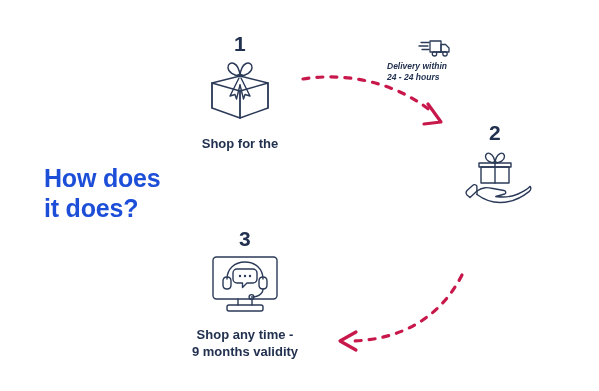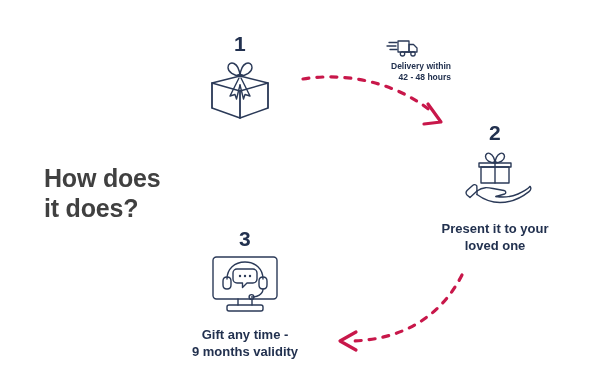--- a/index.html
+++ b/index.html
@@ -23,21 +23,21 @@
     height: 391px;
     background: #ffffff;
   }
 
   
   .headline {
     position: absolute;
     left: 44px;
     top: 163px;
     width: 170px;
-    color: #404040;
+    color: #1d4ed8;
     font-size: 25px;
     line-height: 30px;
     font-weight: 700;
     letter-spacing: -0.2px;
   }
   .headline .hl-line { display: block; white-space: nowrap; }
 
   
   .step {
     position: absolute;
@@ -63,24 +63,25 @@
   }
   .step-label .lbl-line { display: block; white-space: nowrap; }
 
   #step-1 { left: 175px; top: 33px; width: 130px; }
   #step-2 { left: 430px; top: 122px; width: 130px; }
   #step-3 { left: 180px; top: 228px; width: 130px; }
 
   
   .delivery-note {
     position: absolute;
-    left: 355px;
+    left: 387px;
     top: 37px;
     width: 96px;
-    text-align: right;
+    text-align: left;
+    font-style: italic;
   }
   .delivery-icon { display: block; margin: 0 auto 2px auto; }
   .delivery-text {
     color: #22314F;
     font-size: 8.5px;
     line-height: 10.5px;
     font-weight: 700;
   }
   .delivery-text .dl-line { display: block; white-space: nowrap; }
 
@@ -119,20 +120,21 @@
       <path d="M36 18 C42 18 48 14 48 9.5 C48 6 45 4 42 5.5 C38.5 7.2 36.4 12.6 36 18 Z"></path>
 
       <path d="M33.5 17.2 C35.3 16.3 36.7 16.3 38.5 17.2"></path>
 
       <path d="M35 20 L26 38 L31 36.5 L32.5 41 L36 27"></path>
       <path d="M37 20 L46 38 L41 36.5 L39.5 41 L36 27"></path>
 
       <path d="M36 33 L36 60"></path>
     </svg>
     <div class="step-label">
+      <span class="lbl-line">Shop for the</span>
     </div>
   </div>
 
   <div class="delivery-note">
     <svg class="delivery-icon" width="34" height="22" viewBox="0 0 34 22" fill="none" stroke="#2B3A58" stroke-width="1.3" stroke-linecap="round" stroke-linejoin="round">
 
       <path d="M12 4 L23 4 L23 15 L12 15 Z"></path>
 
       <path d="M23 7.5 L27.5 7.5 L31 11 L31 15 L23 15 Z"></path>
 
@@ -140,21 +142,21 @@
       <circle cx="27" cy="16.8" r="2.2"></circle>
 
       <path d="M18.7 15 L24.8 15"></path>
 
       <path d="M3 5.5 L11 5.5"></path>
       <path d="M1 9 L10 9"></path>
       <path d="M4 12.5 L11 12.5"></path>
     </svg>
     <div class="delivery-text">
       <span class="dl-line">Delivery within</span>
-      <span class="dl-line">42 - 48 hours</span>
+      <span class="dl-line">24 - 24 hours</span>
     </div>
   </div>
 
   <div class="step" id="step-2">
     <div class="step-number">2</div>
     <svg class="step-icon" width="76" height="62" viewBox="0 0 76 62" fill="none" stroke="#2B3A58" stroke-width="1.4" stroke-linecap="round" stroke-linejoin="round">
 
       <path d="M24 20 L52 20 L52 36 L24 36 Z"></path>
       <path d="M22 16 L54 16 L54 20 L22 20 Z"></path>
       <path d="M38 16 L38 36"></path>
@@ -163,24 +165,20 @@
       <path d="M38 16 C43 16 47.5 13 47.5 9.5 C47.5 6.8 45.2 5.4 43 6.6 C40.4 8 38.4 11.8 38 16 Z"></path>
       <path d="M36.2 15.4 C37.3 14.7 38.7 14.7 39.8 15.4"></path>
 
       <path d="M20 44 C26 39.5 31 40.5 36 41.5 L47 43.5 C49 43.9 49.5 46.2 47.6 47 L39 49.5"></path>
       <path d="M39 49.5 C46 50.5 54 50 61 47 C66.5 44.6 71 41.5 73 39.5"></path>
       <path d="M73 39.5 C74.4 40.8 74 43 72 44.6 C64 51 53 55.5 43 55.5 C34 55.5 26 52 20 47.5"></path>
 
       <path d="M20 44 L13 50.5 L10 48 C8.6 46.7 8.8 44.6 10.3 43.2 L15.6 38.4 C16.9 37.2 18.8 37.4 19.8 38.8 Z"></path>
       <path d="M20 44 L20 47.5"></path>
     </svg>
-    <div class="step-label">
-      <span class="lbl-line">Present it to your</span>
-      <span class="lbl-line">loved one</span>
-    </div>
   </div>
 
   <div class="step" id="step-3">
     <div class="step-number">3</div>
     <svg class="step-icon" width="80" height="62" viewBox="0 0 80 62" fill="none" stroke="#2B3A58" stroke-width="1.4" stroke-linecap="round" stroke-linejoin="round">
 
       <rect x="8" y="4" width="64" height="42" rx="3.5"></rect>
 
       <path d="M33 46 L33 52 M47 46 L47 52"></path>
 
@@ -194,21 +192,21 @@
 
       <path d="M22 26 C22 16 29.5 9 40 9 C50.5 9 58 16 58 26"></path>
 
       <path d="M22 24 C24.4 24 26 25.6 26 28 L26 32 C26 34.4 24.4 36 22 36 C19.6 36 18 34.4 18 32 L18 28 C18 25.6 19.6 24 22 24 Z"></path>
       <path d="M58 24 C60.4 24 62 25.6 62 28 L62 32 C62 34.4 60.4 36 58 36 C55.6 36 54 34.4 54 32 L54 28 C54 25.6 55.6 24 58 24 Z"></path>
 
       <path d="M58 36 C58 41.5 52 44 46.5 44"></path>
       <path d="M46.5 41.6 C47.9 41.6 48.9 42.6 48.9 44 C48.9 45.4 47.9 46.4 46.5 46.4 C45.1 46.4 44.1 45.4 44.1 44 C44.1 42.6 45.1 41.6 46.5 41.6 Z"></path>
     </svg>
     <div class="step-label">
-      <span class="lbl-line">Gift any time -</span>
+      <span class="lbl-line">Shop any time -</span>
       <span class="lbl-line">9 months validity</span>
     </div>
   </div>
 
   <svg id="arrows" viewBox="0 0 599 391" fill="none">
 
     <g>
       <path d="M303 79 C345 72 396 82 432 112" stroke="#C8174A" stroke-width="3.2" stroke-linecap="round" stroke-dasharray="6 8"></path>
       <path d="M428 104 L441 122 L424 124" stroke="#C8174A" stroke-width="3.2" stroke-linecap="round" stroke-linejoin="round" fill="none"></path>
     </g>

